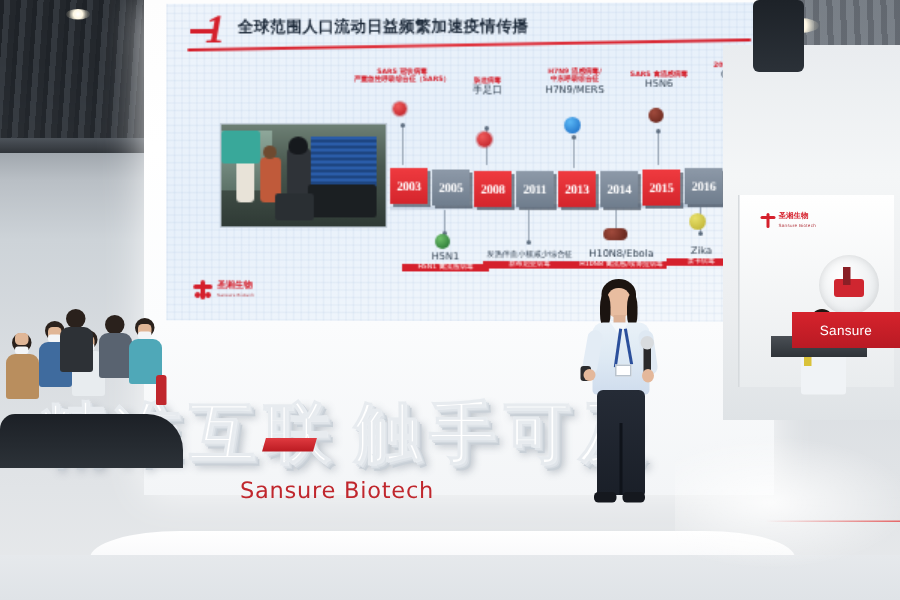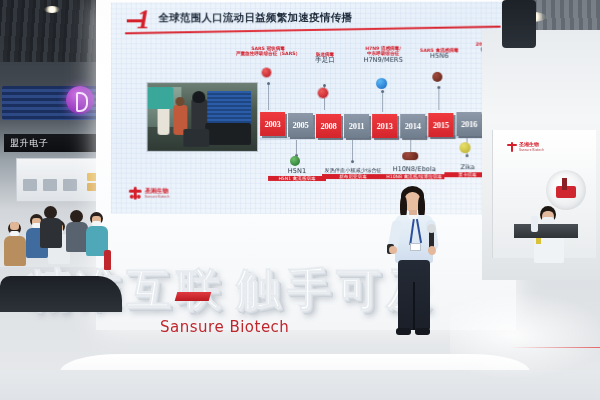--- a/index.html
+++ b/index.html
@@ -287,33 +287,20 @@
 
 <div class="scene">
 
   <div class="hall-bg"></div>
   <div class="ceiling-truss"></div>
   <div class="truss-right"></div>
   <div class="hall-lamp" style="left:44px;top:6px;width:16px;height:7px"></div>
   <div class="hall-lamp" style="left:520px;top:12px;width:26px;height:10px"></div>
   <div class="hall-lamp" style="left:560px;top:40px;width:30px;height:12px"></div>
 
-  <div class="booth-left">
-    <div class="booth-left-band"></div>
-    <div class="booth-left-logo-circle"></div>
-    <div class="booth-left-word">盟升电子</div>
-    <div class="booth-left-sign">盟升电子</div>
-    <div class="booth-left-panel">
-      <div class="panel-tile" style="left:6px;top:20px;width:14px;height:12px"></div>
-      <div class="panel-tile" style="left:26px;top:20px;width:14px;height:12px"></div>
-      <div class="panel-tile" style="left:46px;top:20px;width:14px;height:12px"></div>
-      <div class="panel-tile" style="left:70px;top:14px;width:26px;height:8px;background:#e0b24a"></div>
-      <div class="panel-tile" style="left:70px;top:24px;width:26px;height:8px;background:#d7a23f"></div>
-    </div>
-  </div>
 
   <div class="stage-wall"></div>
 
   <div class="slide">
 
     <div class="slide-header">
       <div class="title-dash"></div>
       <div class="big-one">1</div>
       <div class="slide-title">全球范围人口流动日益频繁加速疫情传播</div>
       <div class="title-rule"></div>
@@ -452,20 +439,21 @@
 
     <div style="position:absolute;right:34px;top:176px;width:34px;height:66px">
       <div style="position:absolute;left:8px;top:0;width:16px;height:17px;border-radius:50%;background:#1d1712"></div>
       <div style="position:absolute;left:10px;top:5px;width:12px;height:13px;border-radius:40%;background:#e2b99c"></div>
       <div style="position:absolute;left:10px;top:11px;width:12px;height:7px;border-radius:3px;background:#eef1f4"></div>
       <div style="position:absolute;left:2px;top:19px;width:30px;height:38px;border-radius:6px 6px 2px 2px;background:#f0f3f6"></div>
       <div style="position:absolute;left:4px;top:22px;width:5px;height:16px;background:#d9c23a"></div>
     </div>
     <div style="position:absolute;right:22px;bottom:42px;width:64px;height:14px;background:linear-gradient(180deg,#4a4f55,#2e3338)"></div>
     <div style="position:absolute;right:62px;bottom:48px;width:7px;height:16px;background:#e8eef3;border-radius:2px"></div>
+    <div class="red-pillar-strip">Sansure</div>
   </div>
 
   <div class="stage-base"></div>
   <div class="stage-floor"></div>
 
   <div class="banner-3d">
     <span class="bz">精</span>
     <span class="bz">准</span>
     <span class="bz">互</span>
     <span class="bz">联</span>

